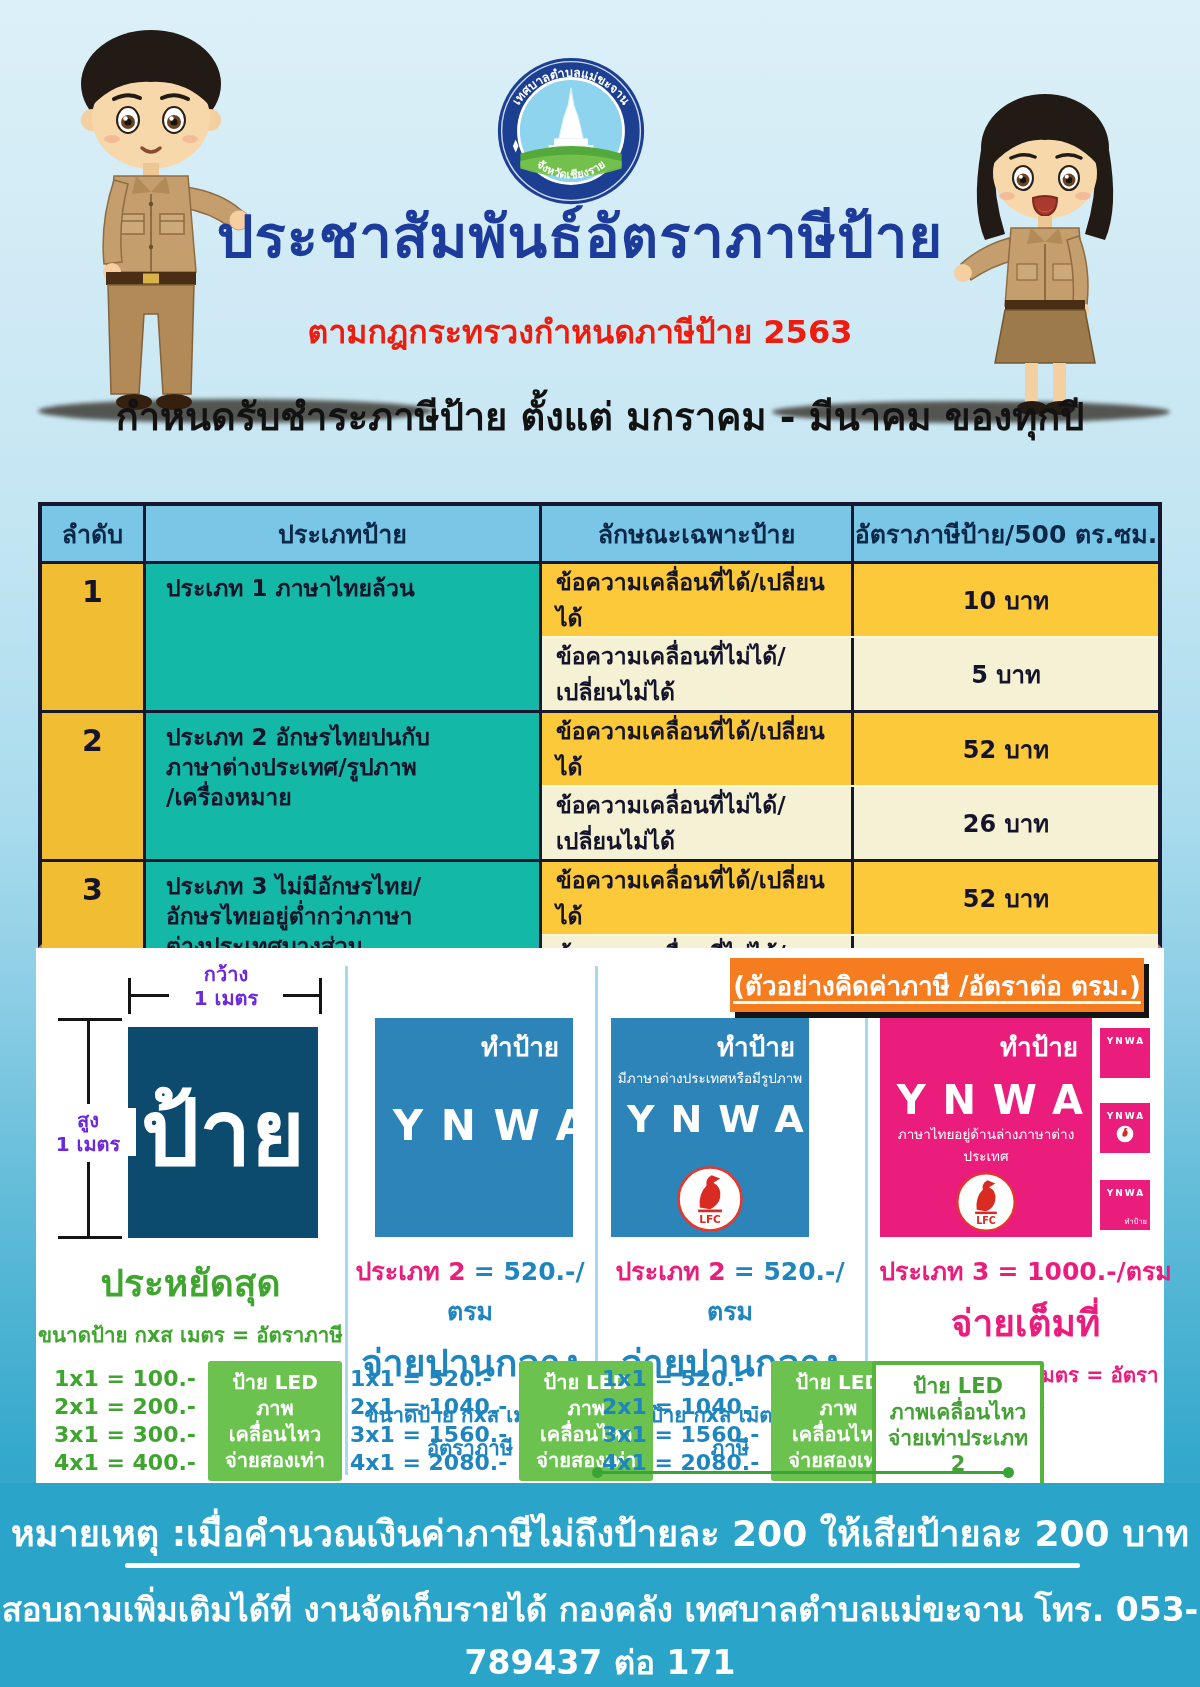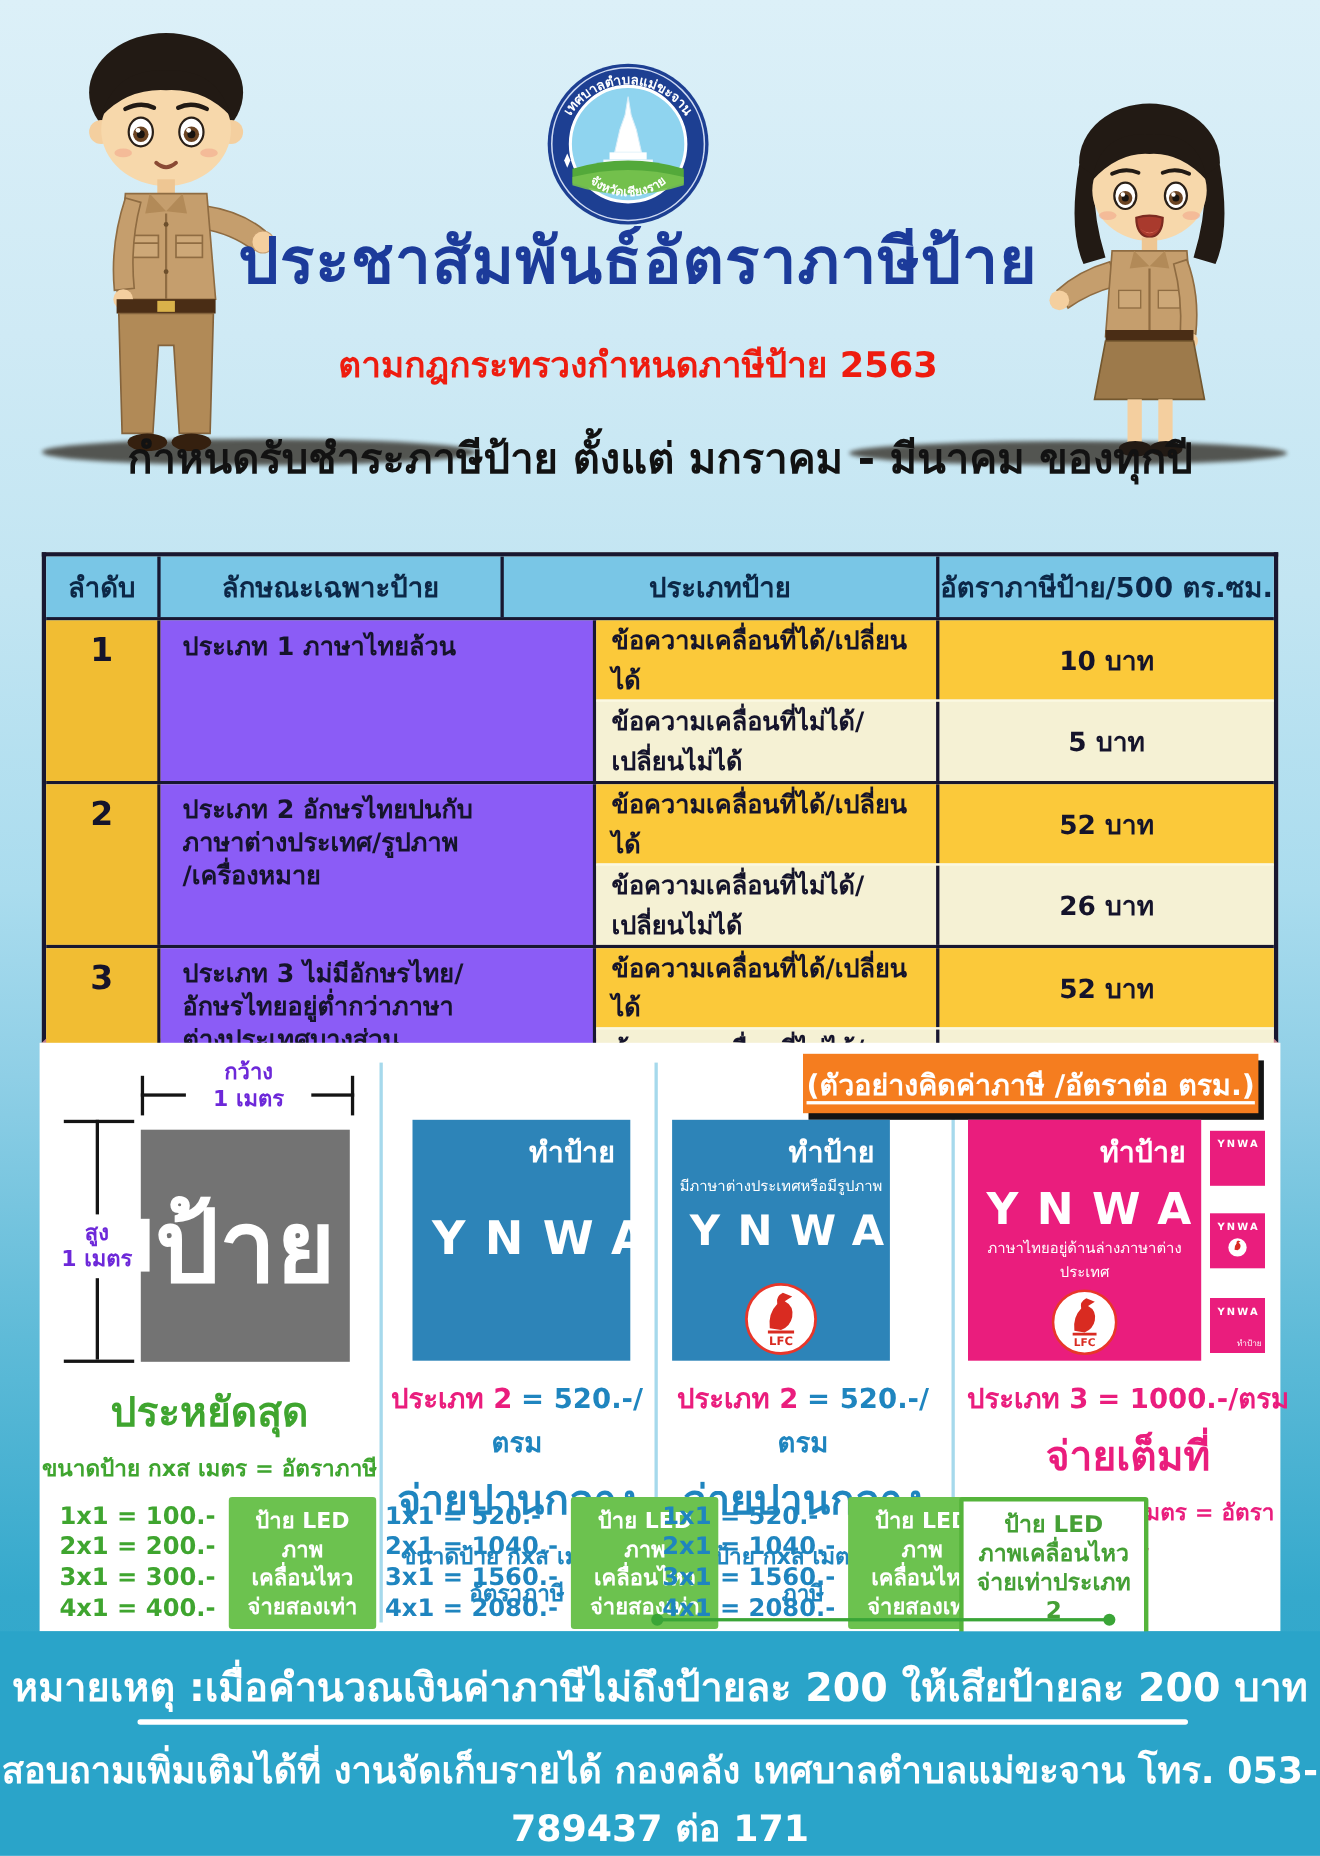--- a/index.html
+++ b/index.html
@@ -19,40 +19,40 @@
   #deadline{left:0;right:0;top:386px;text-align:center;font-size:38px;font-weight:bold;color:#121212;z-index:3;}
 
   
   #tax-table{left:38px;top:502px;width:1124px;height:446px;border:4px solid #181730;border-bottom-color:#c4808a;display:flex;flex-direction:column;background:#f5f1d4;z-index:2;}
   .tbl-header{display:flex;height:58px;background:#79c6e6;border-bottom:3px solid #181730;flex:none;}
   .h-cell{display:flex;align-items:center;justify-content:center;font-weight:bold;font-size:25px;color:#0c2747;border-right:3px solid #181730;}
   .h-no{width:104px;} .h-type{width:396px;} .h-char{width:312px;} .h-rate{flex:1;border-right:none;}
   .tbl-group{display:flex;flex:1;}
   .tbl-group + .tbl-group{border-top:3px solid #181730;}
   .g-no{width:104px;background:#f1bd33;border-right:3px solid #181730;display:flex;justify-content:center;padding-top:10px;font-size:30px;font-weight:bold;color:#15142b;}
-  .g-type{width:396px;background:#8b5cf6;border-right:3px solid #181730;padding:10px 8px 0 20px;font-size:23px;font-weight:bold;color:#15142b;line-height:1.3;}
+  .g-type{width:396px;background:#14b8a6;border-right:3px solid #181730;padding:10px 8px 0 20px;font-size:23px;font-weight:bold;color:#15142b;line-height:1.3;}
   .g-sub{flex:1;display:flex;flex-direction:column;}
   .sub-row{flex:1;display:flex;}
   .sub-yellow{background:#fbc93a;}
   .sub-cream{background:#f5f1d4;border-top:2px solid #fbf8e2;}
   .s-char{width:312px;border-right:3px solid #181730;display:flex;align-items:center;padding-left:14px;font-size:23px;font-weight:bold;color:#15142b;}
   .s-rate{flex:1;display:flex;align-items:center;justify-content:center;font-size:24px;font-weight:bold;color:#15142b;}
 
   
   #panel{left:36px;top:948px;width:1128px;height:535px;background:#ffffff;z-index:2;}
   .v-divider{position:absolute;top:18px;bottom:8px;width:3px;background:#a6d9ec;}
   #banner{left:694px;top:10px;width:414px;height:54px;background:#f57d1f;box-shadow:5px 6px 0 #141414;display:flex;align-items:center;justify-content:center;}
   #banner span{color:#fff;font-size:26px;font-weight:bold;text-decoration:underline;text-decoration-thickness:3px;text-underline-offset:6px;}
   .dim-line{position:absolute;background:#141414;}
   .dim-label{position:absolute;background:#fff;color:#6d28d9;font-weight:bold;font-size:20px;text-align:center;line-height:1.2;z-index:2;}
   .sign{position:absolute;display:flex;flex-direction:column;color:#fff;}
   .sign-corner{align-self:flex-end;padding:8px 14px 0 0;font-size:26px;font-weight:bold;}
   .sign-note{font-size:13.5px;text-align:center;padding:0 4px;}
   .sign-main{text-align:center;font-weight:bold;letter-spacing:.42em;text-indent:.42em;}
-  #sign1{background:#737373;align-items:center;justify-content:center;}
+  #sign1{background:#0c4a6e;align-items:center;justify-content:center;}
   #sign1 .sign-main{font-size:92px;letter-spacing:0;text-indent:0;}
   #sign2,#sign3{background:#2d84b8;}
   #sign4{background:#ea1d7d;}
   .sign-logo{align-self:center;margin-top:auto;margin-bottom:4px;}
   .mini-sign{position:absolute;width:50px;height:50px;background:#ea1d7d;color:#fff;display:flex;flex-direction:column;align-items:center;padding-top:8px;}
   .mini-main{font-size:9px;font-weight:bold;letter-spacing:2px;text-indent:2px;}
   .mini-corner{font-size:7.5px;align-self:flex-end;margin-top:auto;padding:0 3px 3px 0;}
   .caption{position:absolute;top:303px;text-align:center;}
   .cap-rate{font-size:25px;font-weight:bold;}
   .cap-rate .val{margin-left:8px;}
@@ -178,22 +178,22 @@
     <text font-size="12" fill="#ffffff" font-weight="bold"><textPath href="#arcB" startOffset="50%" text-anchor="middle">จังหวัดเชียงราย</textPath></text>
   </svg>
 
   <div id="main-title" class="abs">ประชาสัมพันธ์อัตราภาษีป้าย</div>
   <div id="sub-title" class="abs">ตามกฎกระทรวงกำหนดภาษีป้าย 2563</div>
   <div id="deadline" class="abs">กำหนดรับชำระภาษีป้าย ตั้งแต่ มกราคม - มีนาคม ของทุกปี</div>
 
   <div id="tax-table" class="abs">
     <div class="tbl-header">
       <div class="h-cell h-no">ลำดับ</div>
+      <div class="h-cell h-type">ประเภทป้าย</div>
       <div class="h-cell h-char">ลักษณะเฉพาะป้าย</div>
-      <div class="h-cell h-type">ประเภทป้าย</div>
       <div class="h-cell h-rate">อัตราภาษีป้าย/500 ตร.ซม.</div>
     </div>
 
     <div class="tbl-group">
       <div class="g-no">1</div>
       <div class="g-type prewrap">ประเภท 1 ภาษาไทยล้วน</div>
       <div class="g-sub">
         <div class="sub-row sub-yellow">
           <div class="s-char">ข้อความเคลื่อนที่ได้/เปลี่ยนได้</div>
           <div class="s-rate">10 บาท</div>

